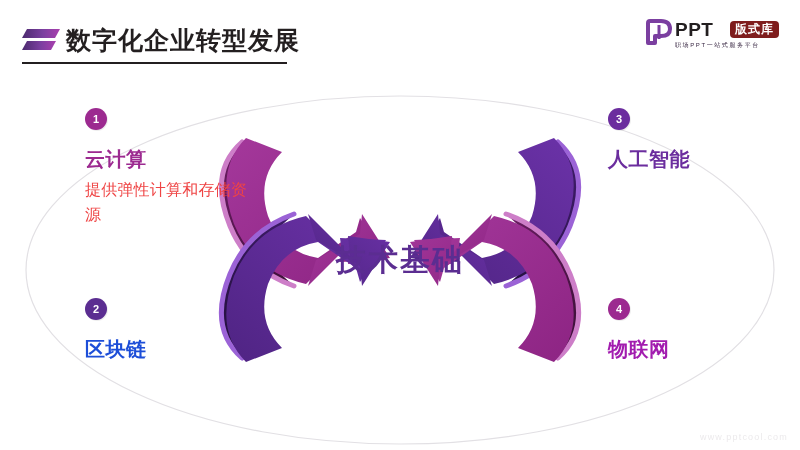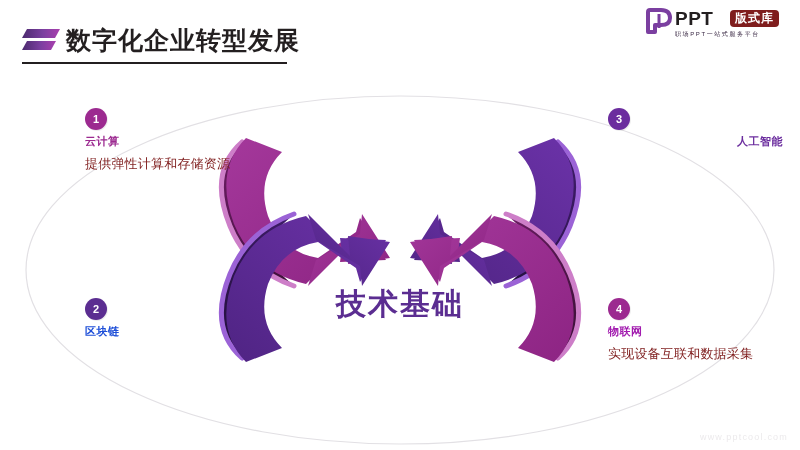--- a/index.html
+++ b/index.html
@@ -16,21 +16,21 @@
   .header{position:absolute;left:0;top:0;width:800px;height:62px;}
   .hdr-icon{position:absolute;left:22px;top:27px;width:38px;height:26px;}
   .hdr-title{
     position:absolute;left:66px;top:24px;
     font-size:25px;font-weight:bold;color:#231f20;
     letter-spacing:1px;white-space:nowrap;
   }
   .hdr-rule{position:absolute;left:22px;top:62px;width:265px;height:2px;background:#231f20;}
 
   
-  .logo{position:absolute;right:14px;top:7px;width:140px;height:34px;}
+  .logo{position:absolute;right:14px;top:18px;width:140px;height:34px;}
   .logo-mark{position:absolute;left:0;top:1px;width:26px;height:26px;}
   .logo-ppt{
     position:absolute;left:29px;top:1px;
     font-size:19px;font-weight:bold;color:#231f20;letter-spacing:0.5px;
   }
   .logo-badge{
     position:absolute;left:84px;top:3px;
     background:#7f1d1d;color:#fff;border-radius:4px;
     font-size:12px;font-weight:bold;padding:2px 5px 3px 5px;
     letter-spacing:1px;line-height:1;
@@ -45,38 +45,37 @@
 
   
   .arrows{position:absolute;left:190px;top:100px;width:420px;height:300px;}
 
   
   .center-label{
     position:absolute;left:300px;top:240px;width:200px;
     text-align:center;
     font-size:30px;font-weight:bold;color:#5b2d91;
     letter-spacing:2px;
-    margin-top:44px;
   }
 
   
   .item{position:absolute;width:175px;}
   .item .badge{
     width:22px;height:22px;border-radius:50%;
     color:#ffffff;font-size:11px;font-weight:bold;
     display:flex;align-items:center;justify-content:center;
     box-shadow:1px 1px 0 rgba(0,0,0,0.07);
   }
   .item .ttl{
-    margin-top:4px;
-    font-size:11px;font-weight:bold;letter-spacing:0.5px;
+    margin-top:16px;
+    font-size:20px;font-weight:bold;letter-spacing:0.5px;
   }
   .item .desc{
     margin-top:5px;
-    font-size:13px;color:#7f1d1d;line-height:1.55;
+    font-size:16px;color:#ef4444;line-height:1.55;
     letter-spacing:0.2px;
   }
   #item-1{left:85px;top:108px;}
   #item-2{left:85px;top:298px;}
   #item-3{left:608px;top:108px;}
   #item-4{left:608px;top:298px;}
 
   
   .watermark{
     position:absolute;right:12px;bottom:8px;
@@ -187,24 +186,23 @@
     <div class="desc">提供弹性计算和存储资源</div>
   </div>
 
   <div class="item" id="item-2">
     <div class="badge" style="background: rgb(91, 45, 145);">2</div>
     <div class="ttl" style="color: #1d4ed8;">区块链</div>
   </div>
 
   <div class="item" id="item-3">
     <div class="badge" style="background: rgb(107, 45, 158);">3</div>
-    <div class="ttl" style="color: rgb(107, 45, 158); text-align: right;">人工智能</div>
+    <div class="ttl" style="color: rgb(107, 45, 158);">人工智能</div>
   </div>
 
   <div class="item" id="item-4">
     <div class="badge" style="background: rgb(156, 42, 144);">4</div>
     <div class="ttl" style="color: #a21caf;">物联网</div>
-    <div class="desc">实现设备互联和数据采集</div>
   </div>
 
   <div class="watermark">www.pptcool.com</div>
 
 </div>
 
 </body></html>

